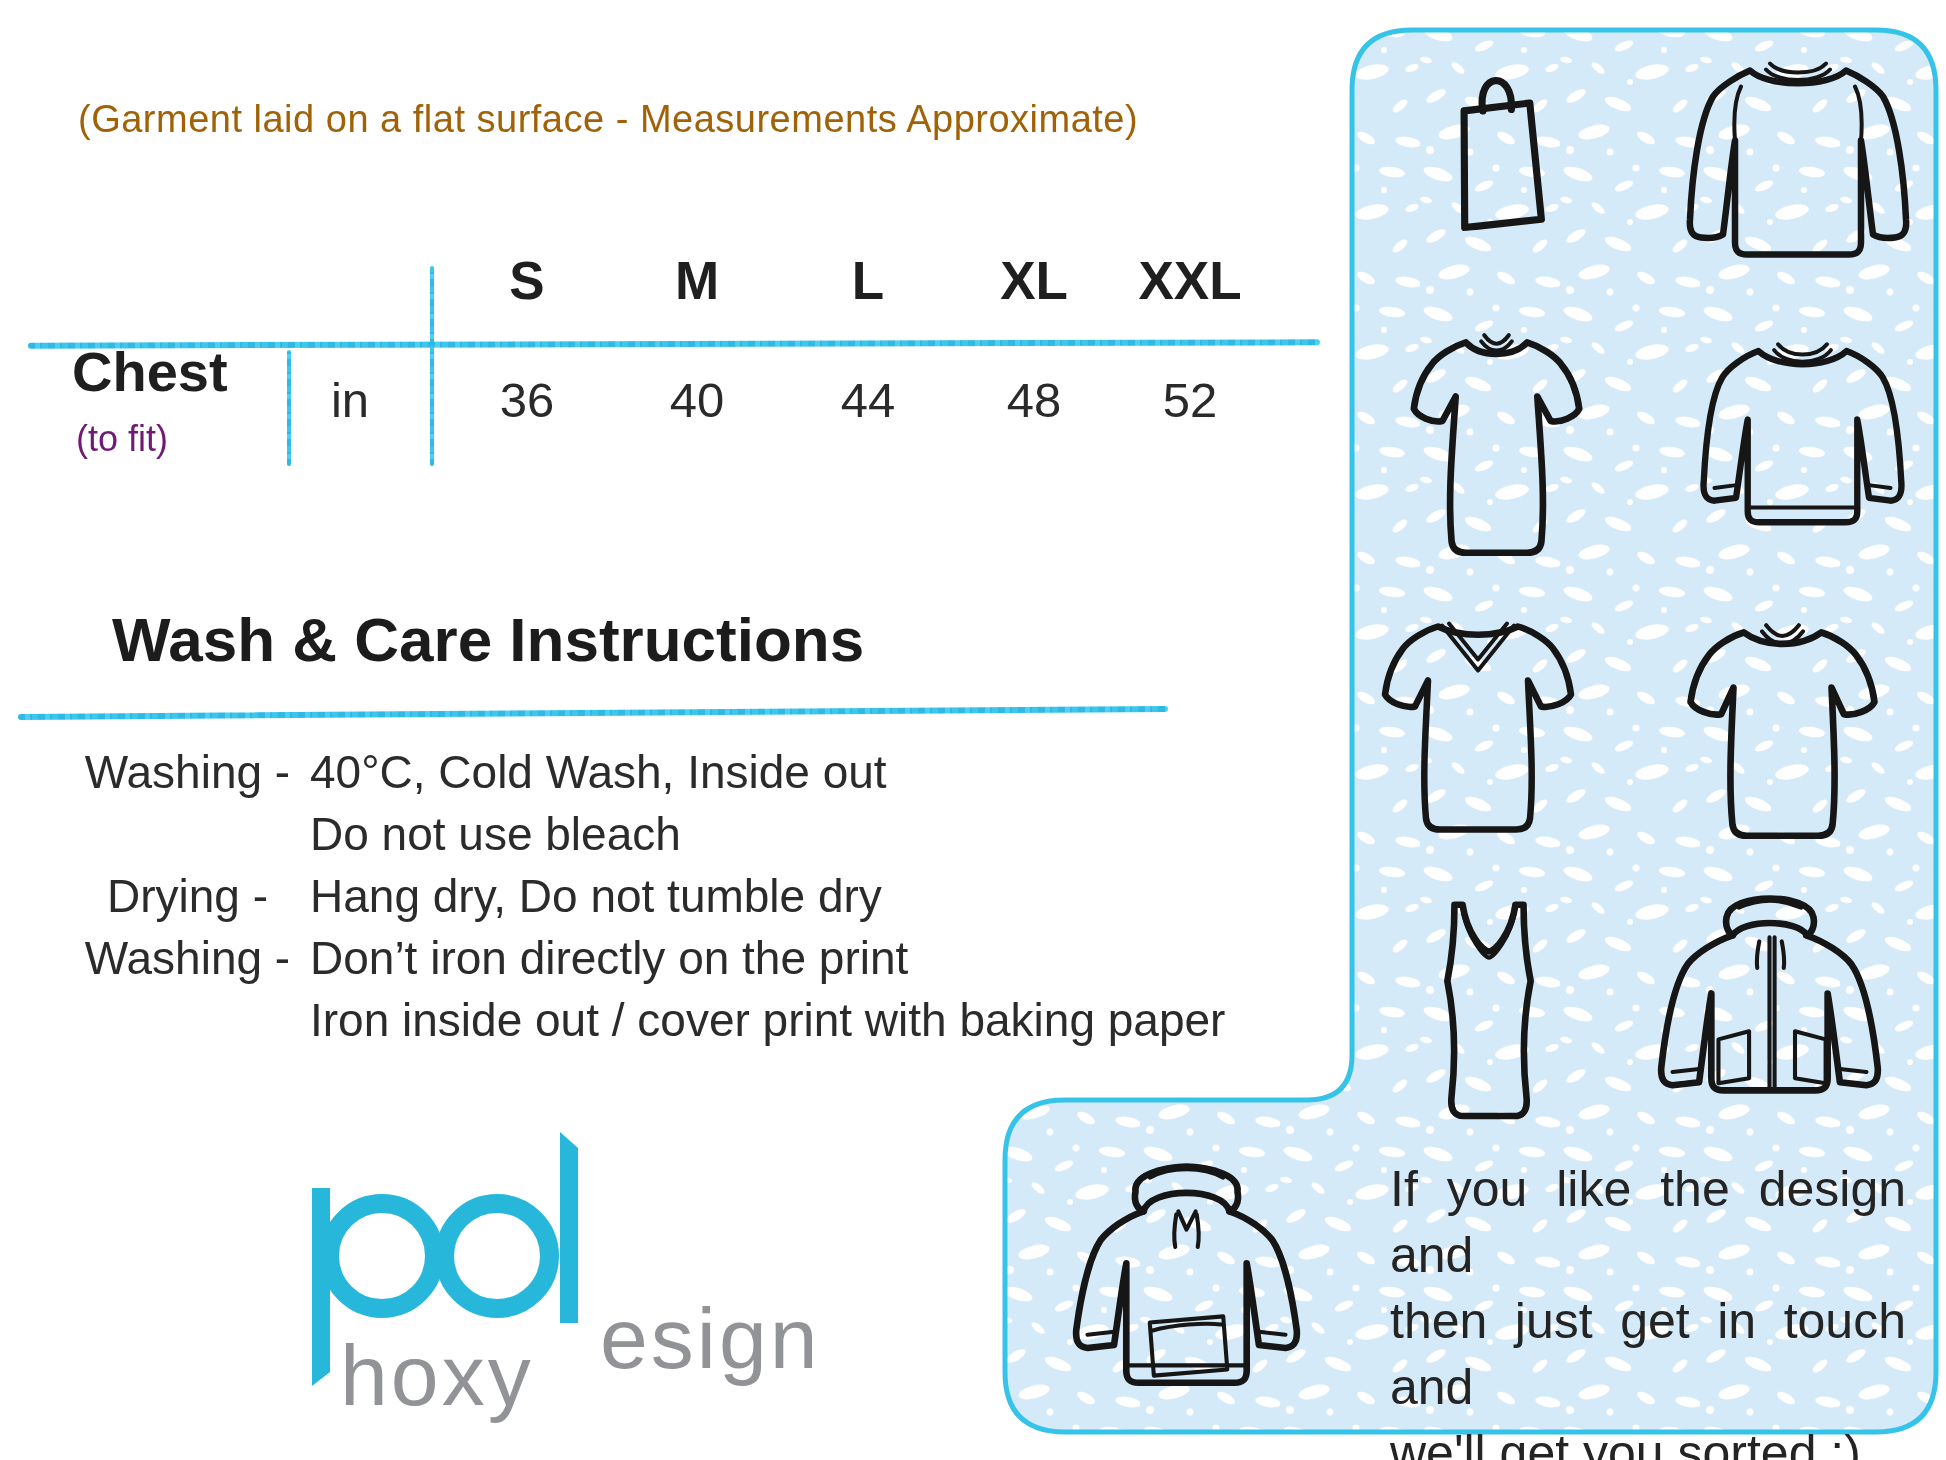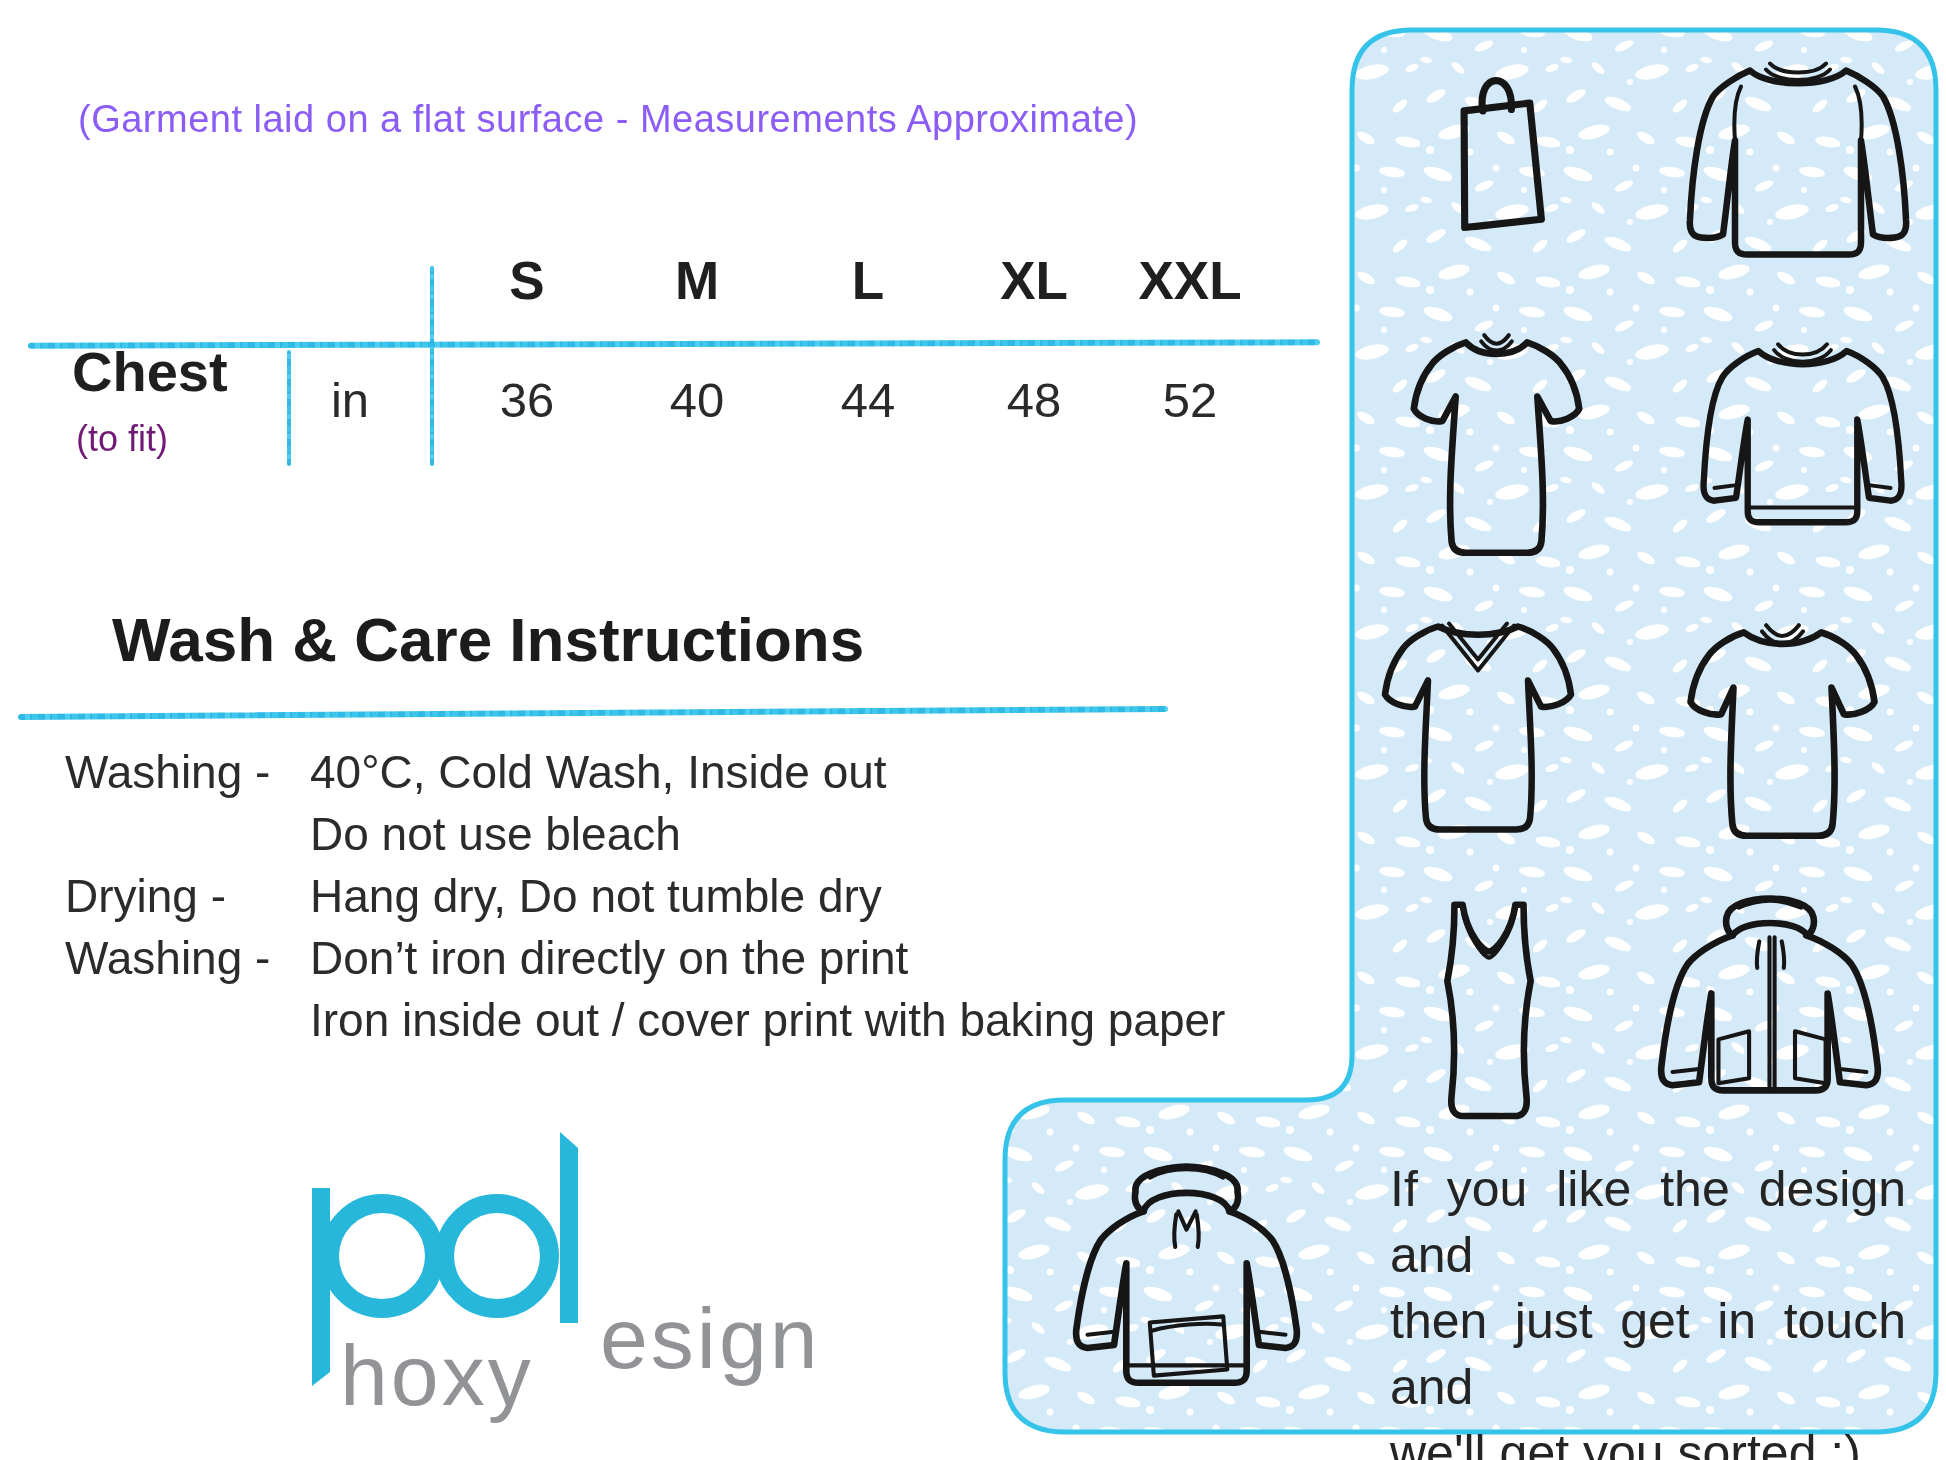--- a/index.html
+++ b/index.html
@@ -1,35 +1,35 @@
 <!DOCTYPE html>
 <html><head>
 <meta charset="utf-8">
 <style>
   html,body{margin:0;padding:0;background:#ffffff;}
   .sheet{position:relative;width:1946px;height:1460px;background:#ffffff;overflow:hidden;
          font-family:"Liberation Sans", sans-serif;color:#1f1f1f;}
   .abs{position:absolute;}
   
   .title{left:73px;top:12px;font-size:66px;font-weight:700;letter-spacing:1px;color:#1c1c1c;}
-  .subtitle{left:78px;top:98px;font-size:38px;font-weight:400;color:#8b5cf6;letter-spacing:.5px;}
+  .subtitle{left:78px;top:98px;font-size:38px;font-weight:400;color:#a16207;letter-spacing:.5px;}
   
   .size-head{top:250px;font-size:53px;font-weight:700;transform:translateX(-50%);}
   .size-val{top:372px;font-size:49px;font-weight:400;color:#2a2a2a;transform:translateX(-50%);}
   .chest{left:72px;top:339px;font-size:56px;font-weight:700;}
   .tofit{left:76px;top:418px;font-size:36px;font-weight:400;color:#701a75;}
   .rule-h{height:6px;border-radius:3px;
     background:repeating-linear-gradient(90deg,#2fb9e4 0 7px,#4ecff2 7px 12px,#2fb9e4 12px 14px,#3cc6ec 14px 20px);}
   .rule-v{width:4px;border-radius:2px;
     background:repeating-linear-gradient(0deg,#2fb9e4 0 7px,#4ecff2 7px 12px,#2fb9e4 12px 14px,#3cc6ec 14px 20px);}
   
   .care-head{left:112px;top:604px;font-size:62px;font-weight:700;color:#1c1c1c;}
   .care-underline{left:18px;top:710px;width:1150px;transform:rotate(-.4deg);}
   .care-row{left:65px;width:1320px;font-size:46px;font-weight:400;color:#2b2b2b;}
-  .care-label{display:inline-block;width:245px;}
+  .care-label{display:inline-block;width:245px;text-align:center;}
   
   .promo{left:1390px;top:1156px;width:516px;font-size:50px;line-height:66px;color:#242424;}
   .promo .line{text-align:justify;text-align-last:justify;}
   .promo .line:last-child{text-align-last:left;}
   .icon{position:absolute;}
   .icon svg{display:block;width:100%;height:100%;}
   .garm{fill:none;stroke:#161616;stroke-width:6.5;stroke-linecap:round;stroke-linejoin:round;}
   .garm2{fill:none;stroke:#161616;stroke-width:4;stroke-linecap:round;stroke-linejoin:round;}
   
   .logo-word{font-family:"Liberation Sans", sans-serif;font-weight:400;letter-spacing:3px;}

